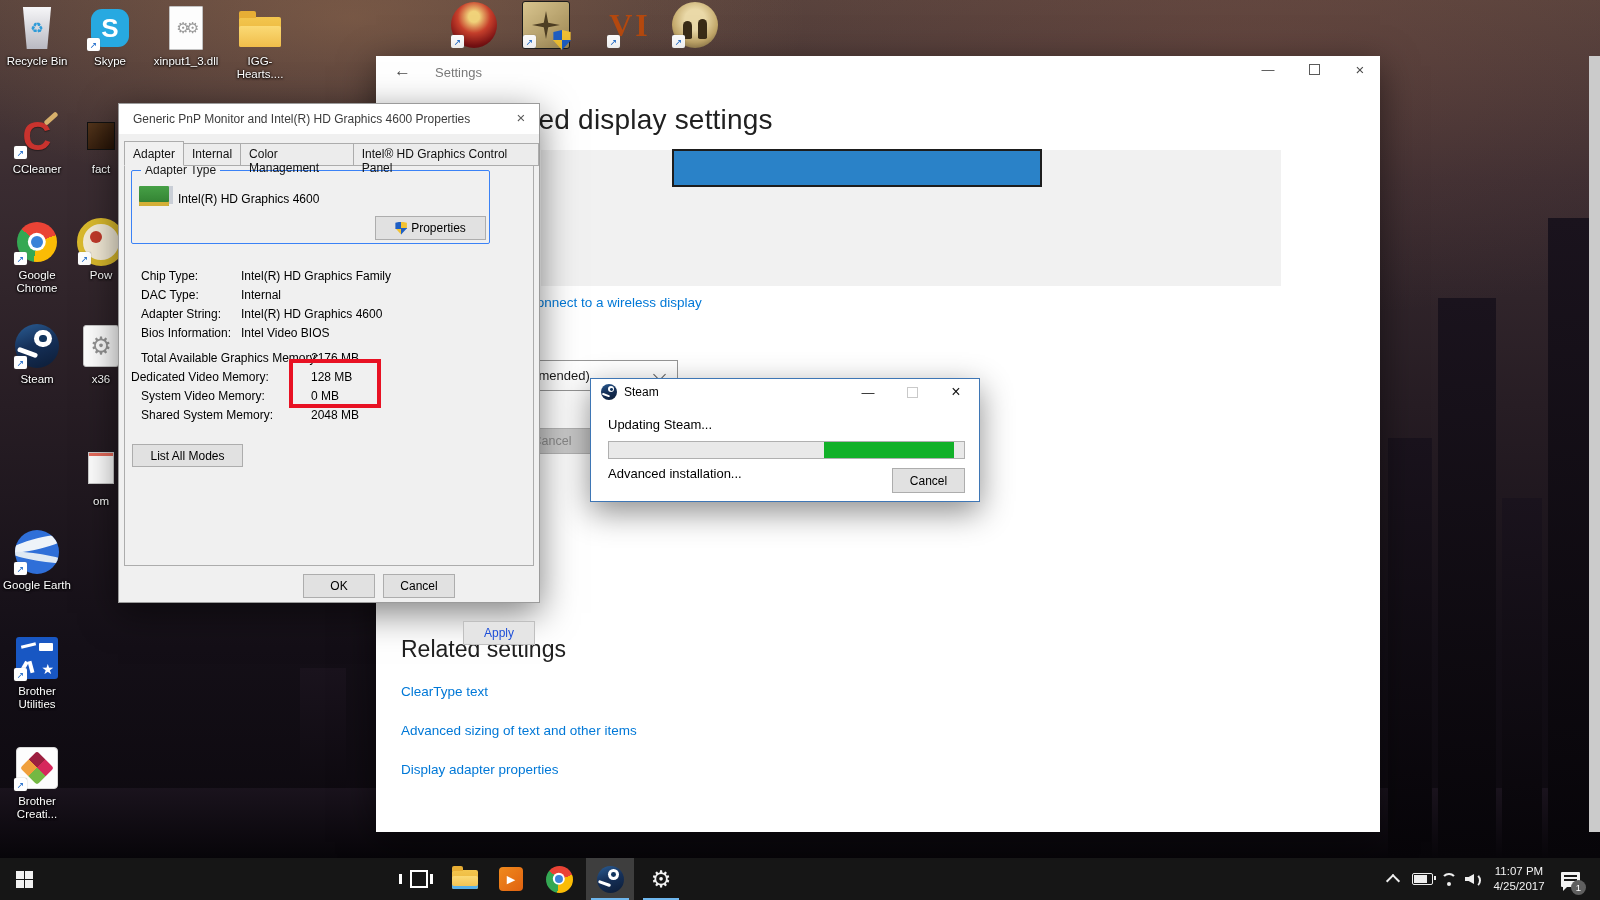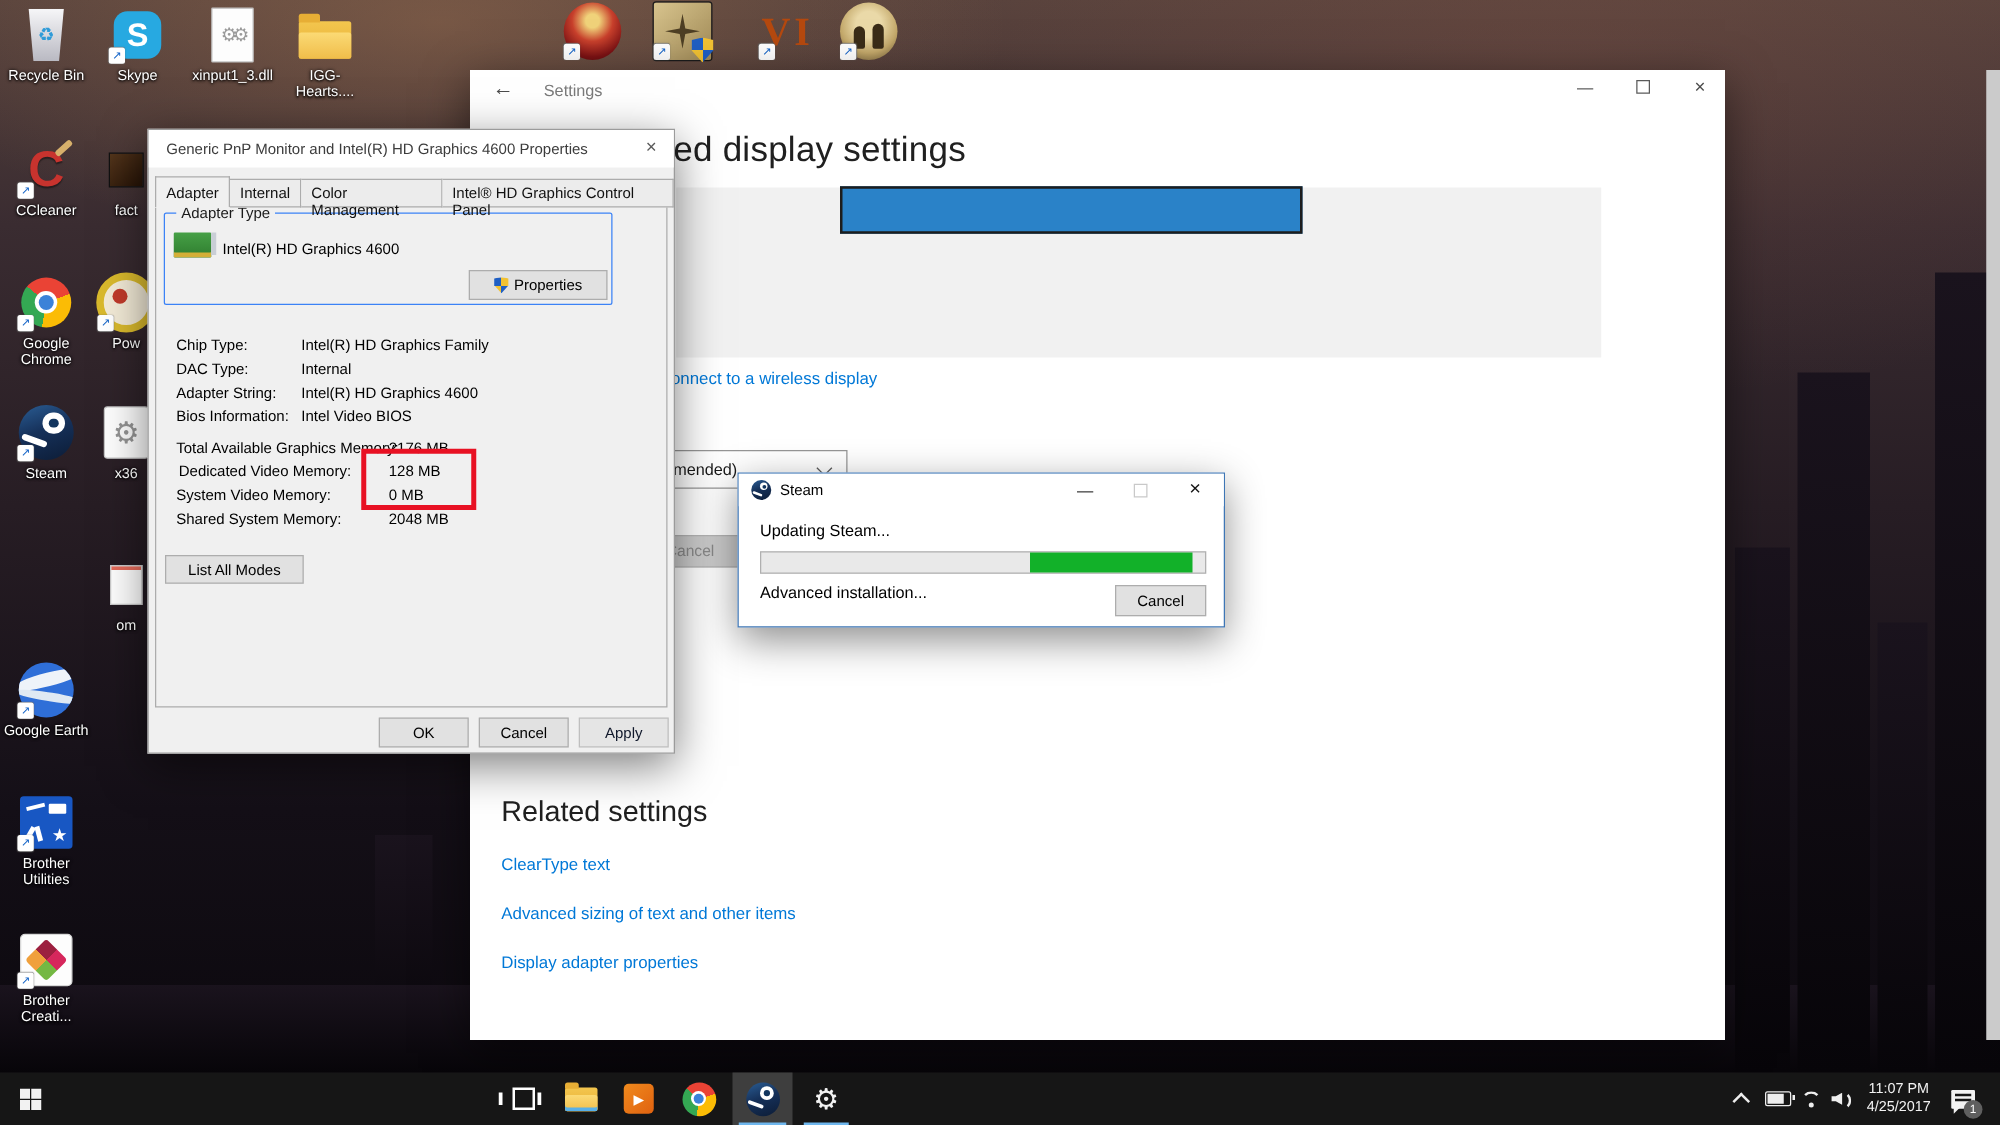--- a/index.html
+++ b/index.html
@@ -102,21 +102,21 @@
   .tabs{position:absolute;left:5px;top:39px;display:flex;align-items:flex-end;z-index:3;}
   .tab{font-size:12px;color:#111;padding:3px 8px 4px;border:1px solid #acacac;border-left:none;background:#ececec;height:14px;}
   .tab:first-child{border-left:1px solid #acacac;}
   .tab.active{background:#f0f0f0;border-bottom:1px solid #f0f0f0;padding-top:5px;margin-top:-2px;}
   .panel{position:absolute;left:5px;top:60px;width:408px;height:400px;border:1px solid #acacac;background:#f0f0f0;}
   .group{position:absolute;border:1px solid #3b82f6;border-radius:2px;}
   .legend{position:absolute;top:-8px;left:9px;background:#f0f0f0;padding:0 4px;font-size:12px;color:#1a1a1a;}
   .t12{font-size:12px;color:#000;}
   .wbtn{position:absolute;background:#e1e1e1;border:1px solid #adadad;font-size:12px;color:#000;
     display:flex;align-items:center;justify-content:center;gap:4px;}
-  .wbtn.disabled{color:#0f172a;background:#e5e5e5;border-color:#bfbfbf;}
+  .wbtn.disabled{color:#1d4ed8;background:#e5e5e5;border-color:#bfbfbf;margin-top:47px;}
   .uac{width:12px;height:13px;display:inline-block;
     background:conic-gradient(#f2c233 0 90deg,#1f5fc4 90deg 180deg,#f2c233 180deg 270deg,#1f5fc4 270deg 360deg);
     clip-path:polygon(50% 0,98% 10%,98% 52%,50% 100%,2% 52%,2% 10%);}
   .gpu{position:absolute;width:30px;height:20px;background:linear-gradient(#46a046,#2f7d2f);
     box-shadow:inset 0 -4px 0 #d4af37;border-radius:1px;}
   .gpu:after{content:"";position:absolute;right:-4px;top:0;width:4px;height:18px;background:#c9ced6;}
   .redbox{position:absolute;border:4px solid #e81123;z-index:5;}
 
   
   #steamdlg{left:590px;top:378px;width:388px;height:122px;background:#fff;border:1px solid #3e76b5;z-index:30;
@@ -377,21 +377,21 @@
     <span class="abs t12" style="left:122px;top:165px">Intel(R) HD Graphics Family</span>
     <span class="abs t12" style="left:22px;top:184px">DAC Type:</span>
     <span class="abs t12" style="left:122px;top:184px">Internal</span>
     <span class="abs t12" style="left:22px;top:203px">Adapter String:</span>
     <span class="abs t12" style="left:122px;top:203px">Intel(R) HD Graphics 4600</span>
     <span class="abs t12" style="left:22px;top:222px">Bios Information:</span>
     <span class="abs t12" style="left:122px;top:222px">Intel Video BIOS</span>
 
     <span class="abs t12" style="left:22px;top:247px">Total Available Graphics Memory:</span>
     <span class="abs t12" style="left:192px;top:247px">2176 MB</span>
-    <span class="abs t12" style="left:24px;top:266px">Dedicated Video Memory:</span>
+    <span class="abs t12" style="left:12px;top:266px">Dedicated Video Memory:</span>
     <span class="abs t12" style="left:192px;top:266px">128 MB</span>
     <span class="abs t12" style="left:22px;top:285px">System Video Memory:</span>
     <span class="abs t12" style="left:192px;top:285px">0 MB</span>
     <span class="abs t12" style="left:22px;top:304px">Shared System Memory:</span>
     <span class="abs t12" style="left:192px;top:304px">2048 MB</span>
 
     <div class="redbox" style="left:170px;top:255px;width:84px;height:41px"></div>
 
     <div class="wbtn" style="left:13px;top:340px;width:109px;height:21px">
       <span>List All Modes</span>

